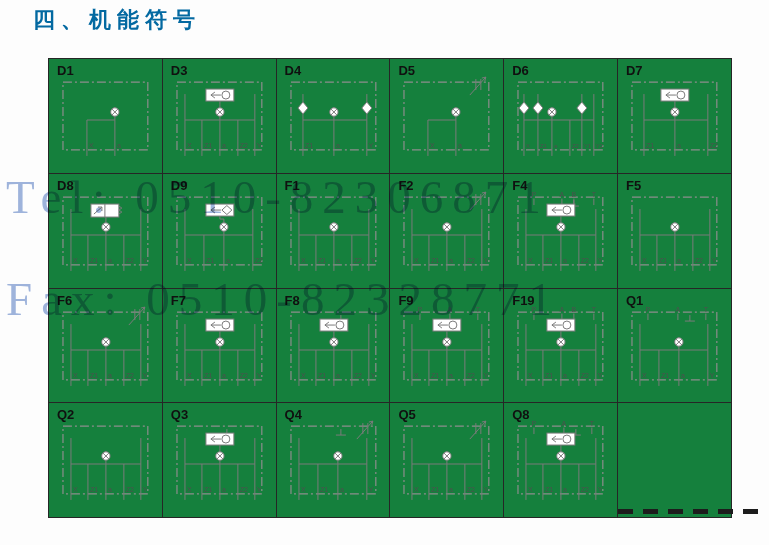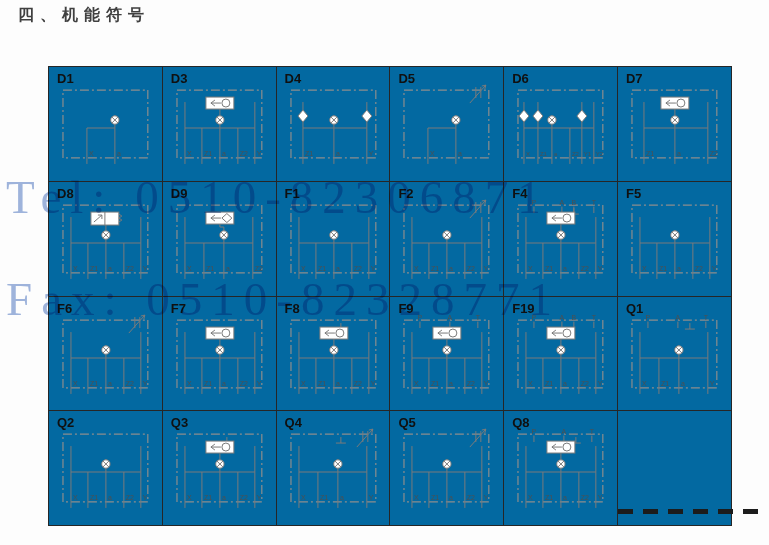--- a/index.html
+++ b/index.html
@@ -1,22 +1,22 @@
 <!DOCTYPE html>
 <html><head>
 <meta charset="utf-8">
 <style>
   html,body{margin:0;padding:0;background:#e8e8e8;}
   .page{position:relative;width:769px;height:545px;background:#fdfdfd;overflow:hidden;
         font-family:"Liberation Sans",sans-serif;}
-  .title{position:absolute;left:18px;top:5px;font-size:16px;font-weight:bold;
-         letter-spacing:6px;color:#404040;}
-  .grid{position:absolute;left:48px;top:66px;display:grid;
+  .title{position:absolute;left:33px;top:5px;font-size:22px;font-weight:bold;
+         letter-spacing:6px;color:#0369a1;}
+  .grid{position:absolute;left:48px;top:58px;display:grid;
         grid-template-columns:repeat(6,113.8px);grid-auto-rows:114.8px;
-        border-top:1.5px solid #262626;border-left:1.5px solid #262626;background:#0369a1;}
+        border-top:1.5px solid #262626;border-left:1.5px solid #262626;background:#15803d;}
   .cell{position:relative;border-right:1.5px solid #262626;border-bottom:1.5px solid #262626;}
   .cell-label{position:absolute;top:4px;left:8px;font-size:13px;font-weight:bold;color:#101010;}
   .diagram{position:absolute;left:0;top:15px;width:100%;height:96px;}
   .watermark{position:absolute;left:6px;width:763px;white-space:nowrap;
              font-family:"Liberation Serif",serif;font-size:47px;letter-spacing:9px;
              opacity:.82;mix-blend-mode:multiply;pointer-events:none;z-index:5;}
   .wm-tel{top:170px;}
   .wm-fax{top:272px;}
   .company{position:absolute;top:516px;right:3px;font-size:19px;font-weight:bold;
            letter-spacing:1px;color:#0d0d0d;z-index:6;}

